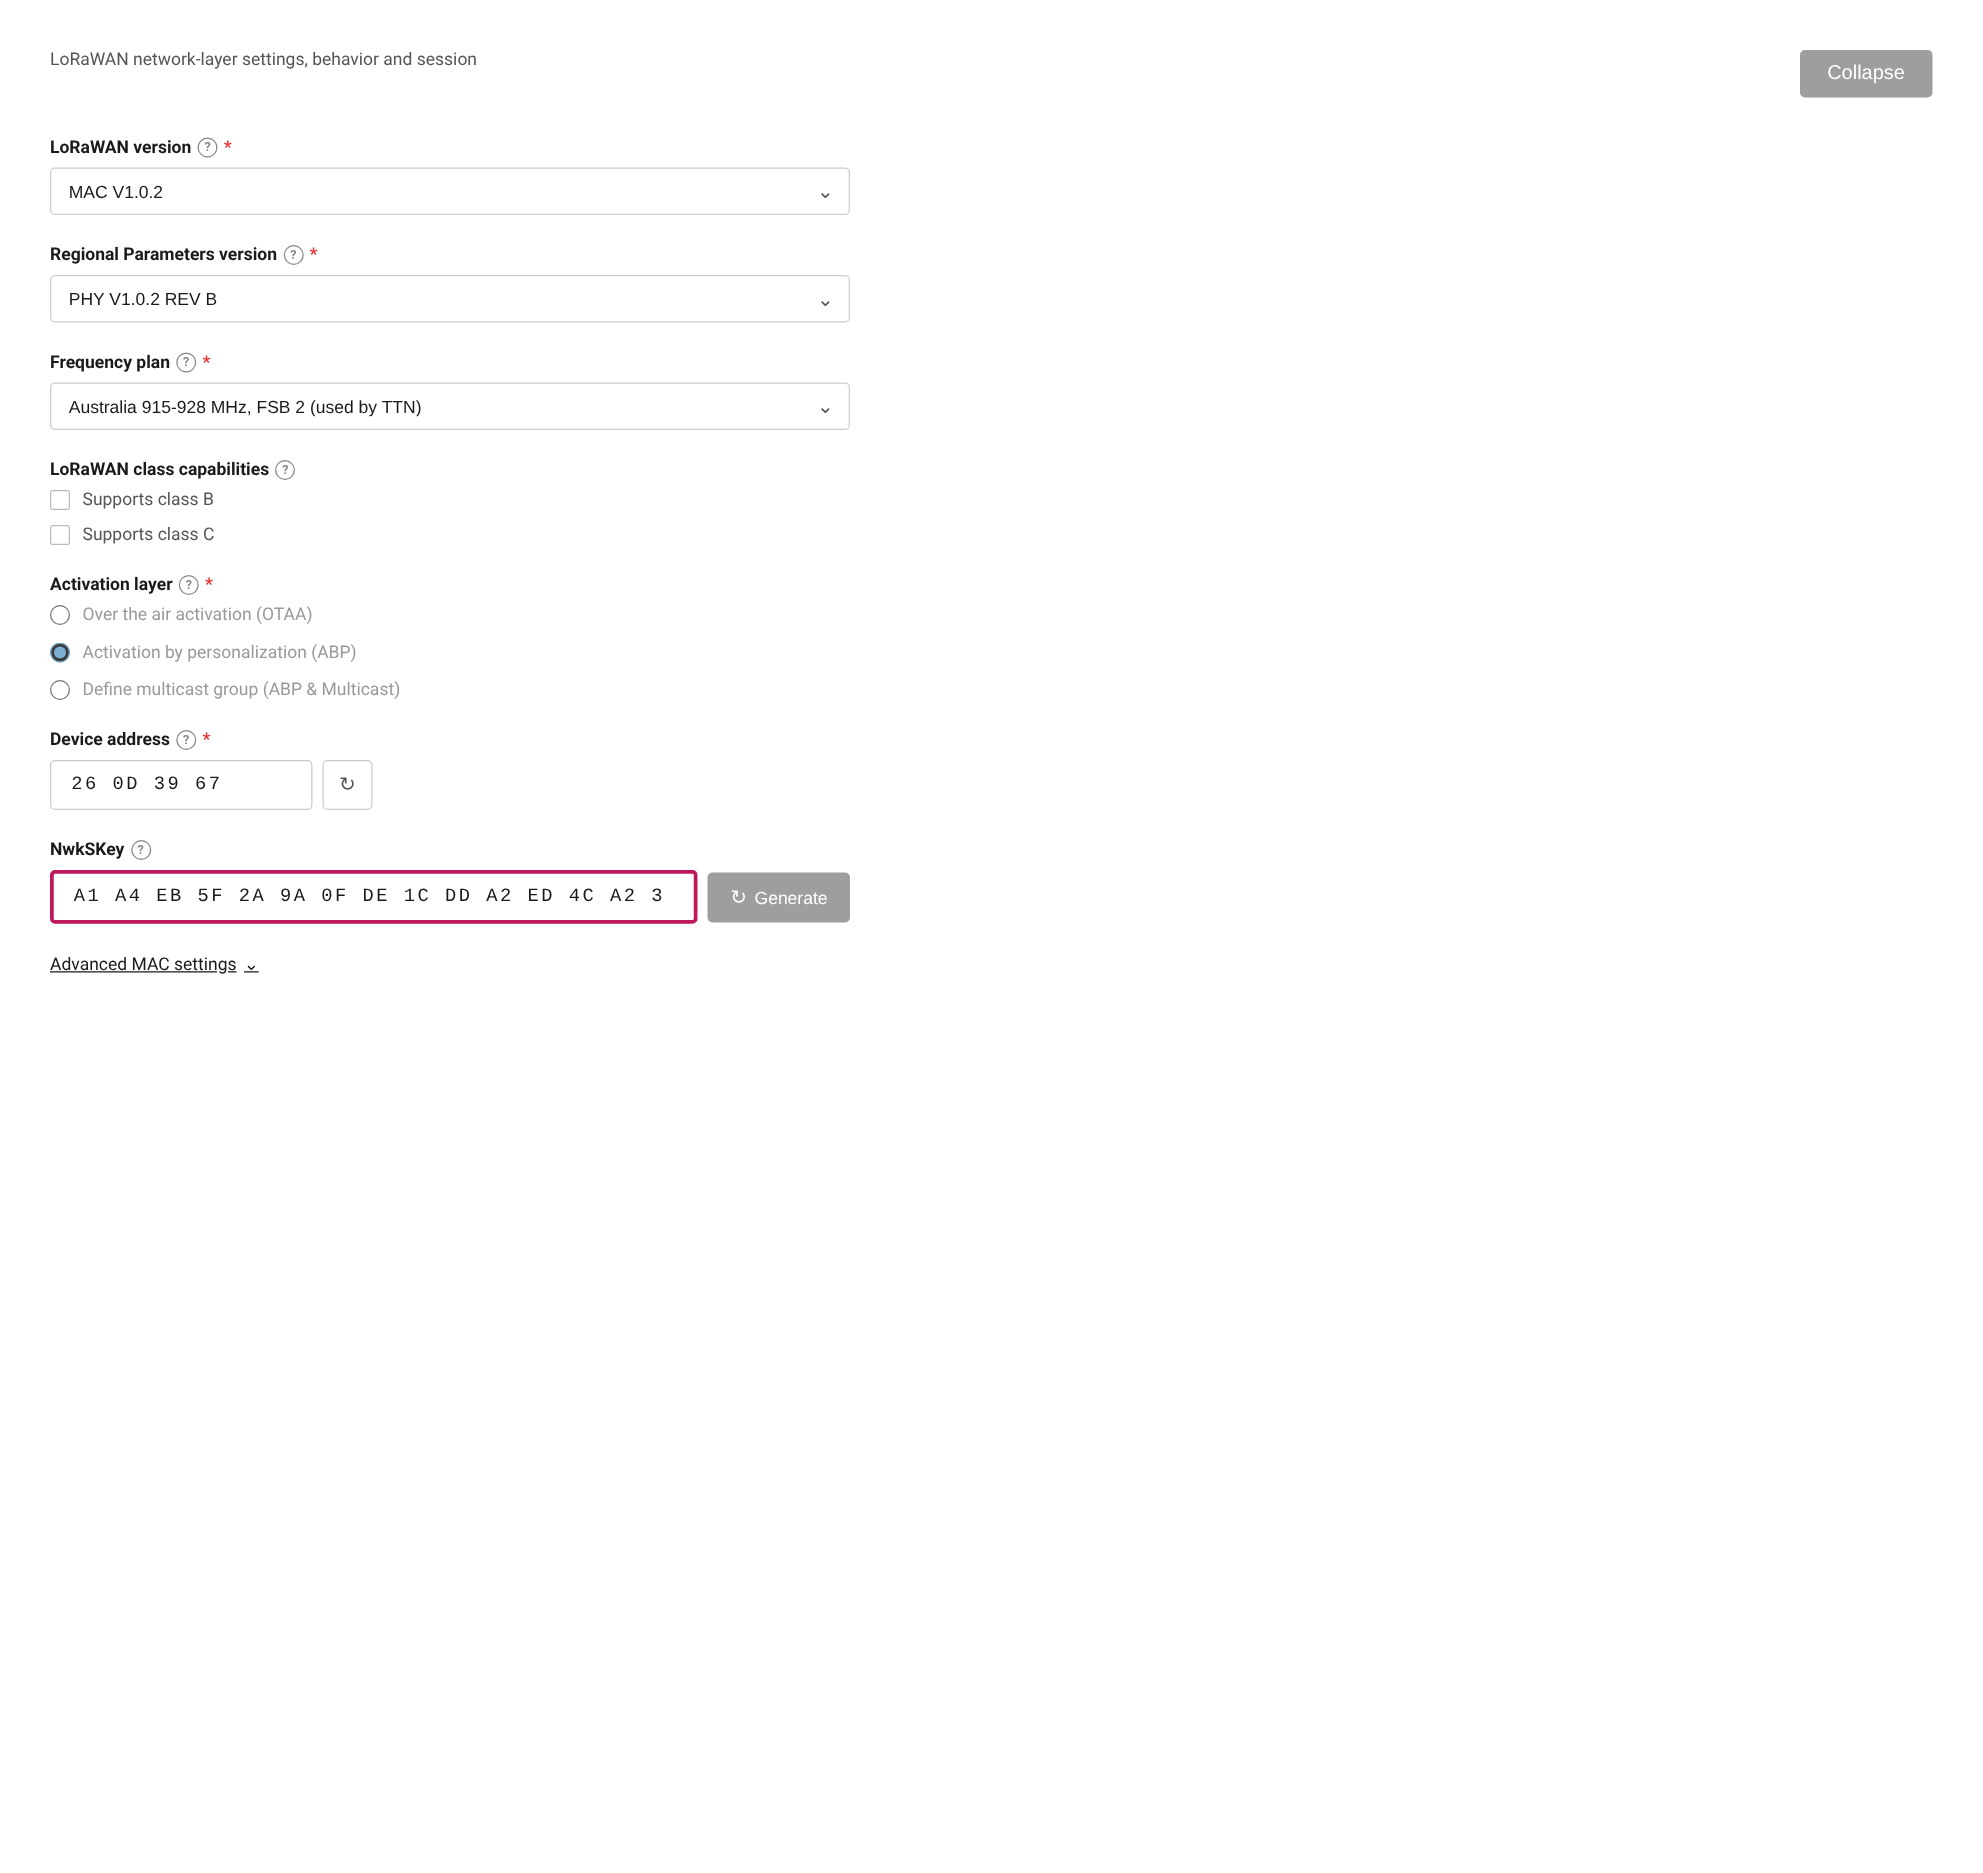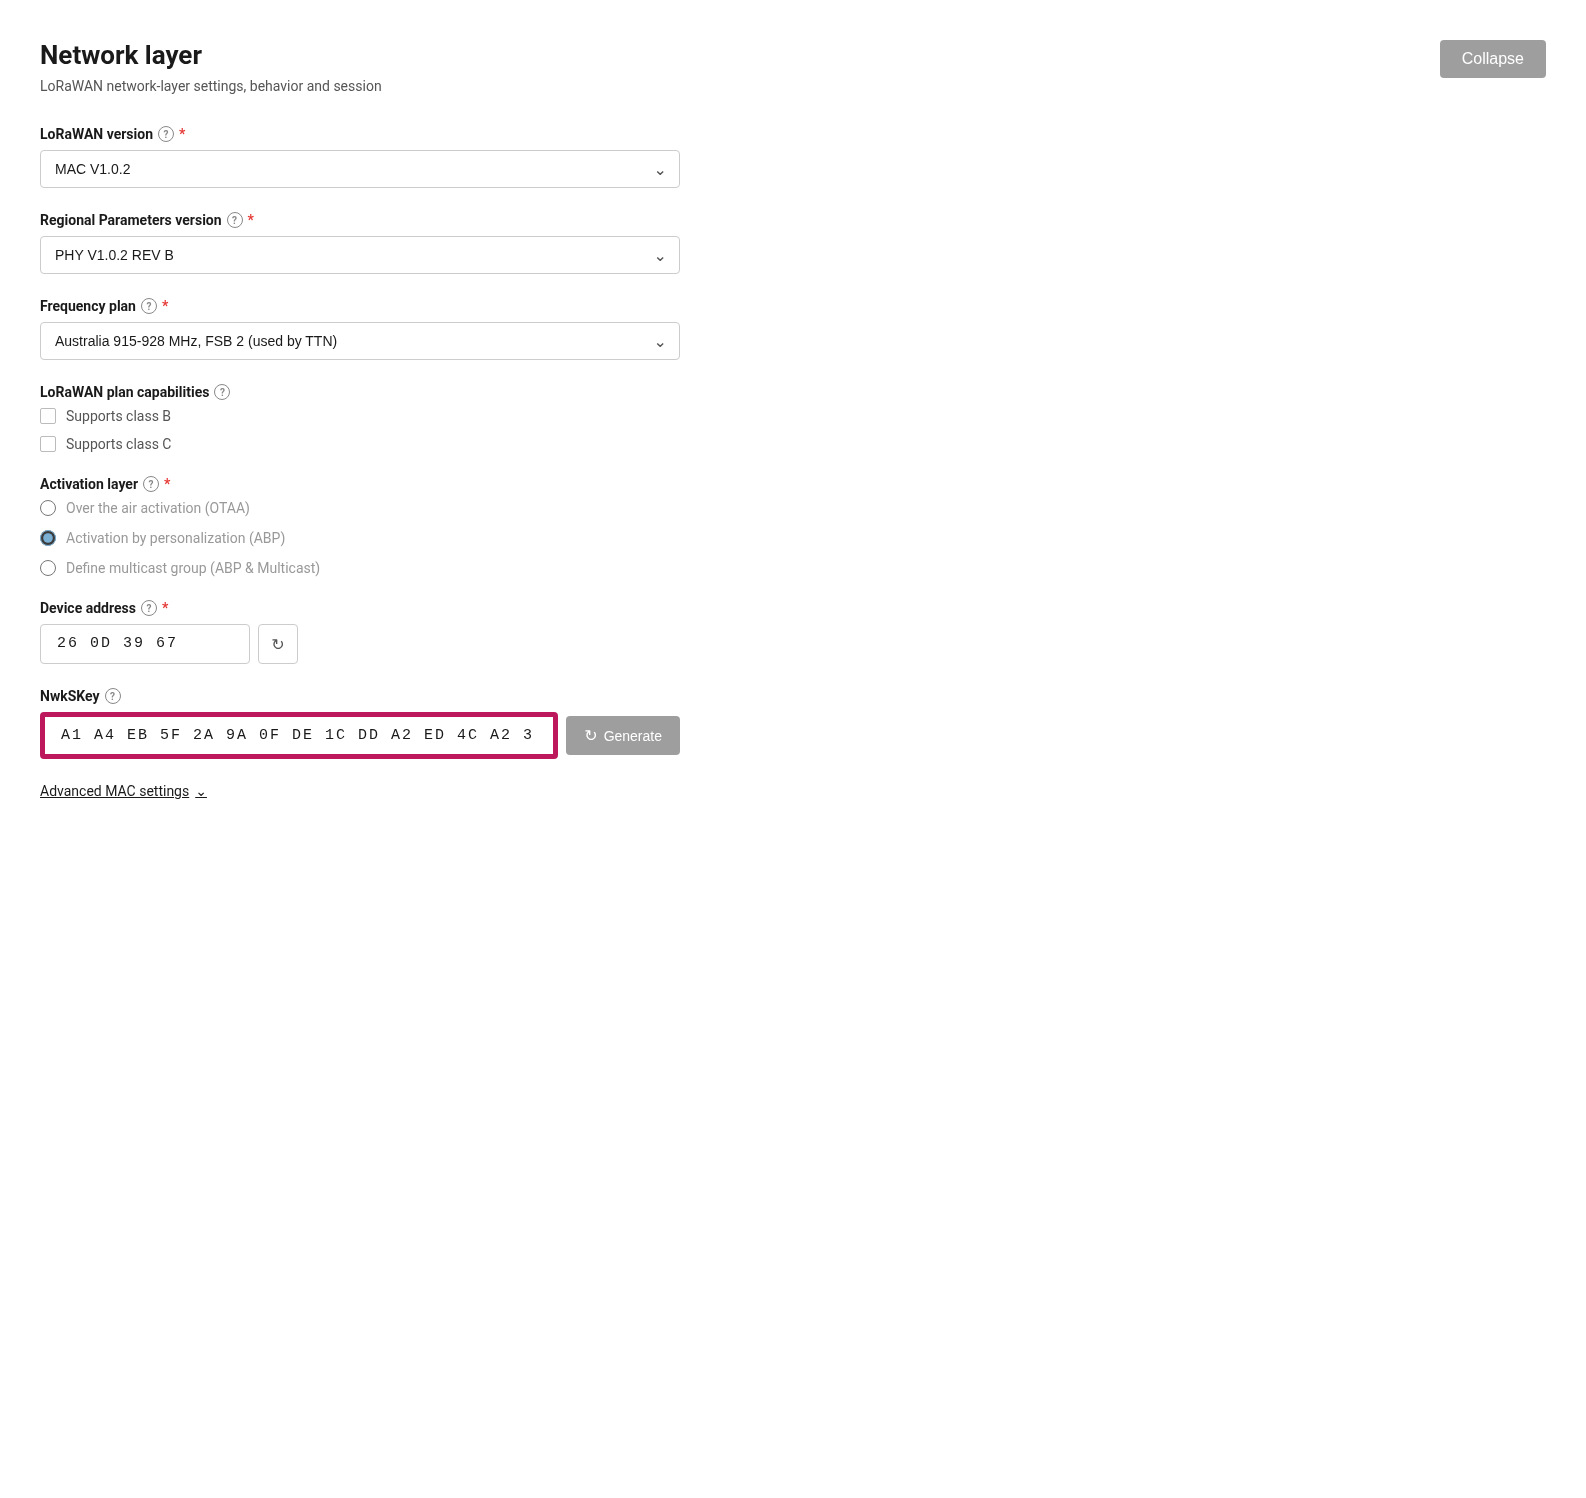--- a/index.html
+++ b/index.html
@@ -195,21 +195,21 @@
       height: 40px;
       display: flex;
       align-items: center;
       justify-content: center;
       cursor: pointer;
       font-size: 16px;
       color: #555;
     }
 
     .nwkskey-field {
-      border: 5px solid #be185d;
+      border: 3px solid #be185d;
       border-radius: 4px;
       padding: 10px 16px;
       font-size: 15px;
       font-family: 'Courier New', monospace;
       letter-spacing: 2px;
       color: #1a1a1a;
       background: #fff;
       flex: 1;
     }
 
@@ -254,21 +254,20 @@
       text-decoration: none;
     }
   </style>
 </head>
 <body>
 
 <div class="page-container">
 
   <div class="header-row">
     <div class="header-left">
-      <h1>Network layer</h1>
       <p>LoRaWAN network-layer settings, behavior and session</p>
     </div>
     <button class="collapse-btn">Collapse</button>
   </div>
 
   <div class="form-section">
 
     
     <div class="field-group">
       <div class="field-label">
@@ -318,21 +317,21 @@
           <option>EU 863-870 MHz (used by TTN)</option>
           <option>US 902-928 MHz FSB 2 (used by TTN)</option>
         </select>
         <span class="select-chevron">⌄</span>
       </div>
     </div>
 
     
     <div class="field-group">
       <div class="field-label">
-        <span>LoRaWAN plan capabilities</span>
+        <span>LoRaWAN class capabilities</span>
         <span class="help-icon">?</span>
       </div>
       <div class="checkbox-group">
         <label class="checkbox-item">
           <input type="checkbox" style="">
           <span>Supports class B</span>
         </label>
         <label class="checkbox-item">
           <input type="checkbox" style="">
           <span>Supports class C</span>

